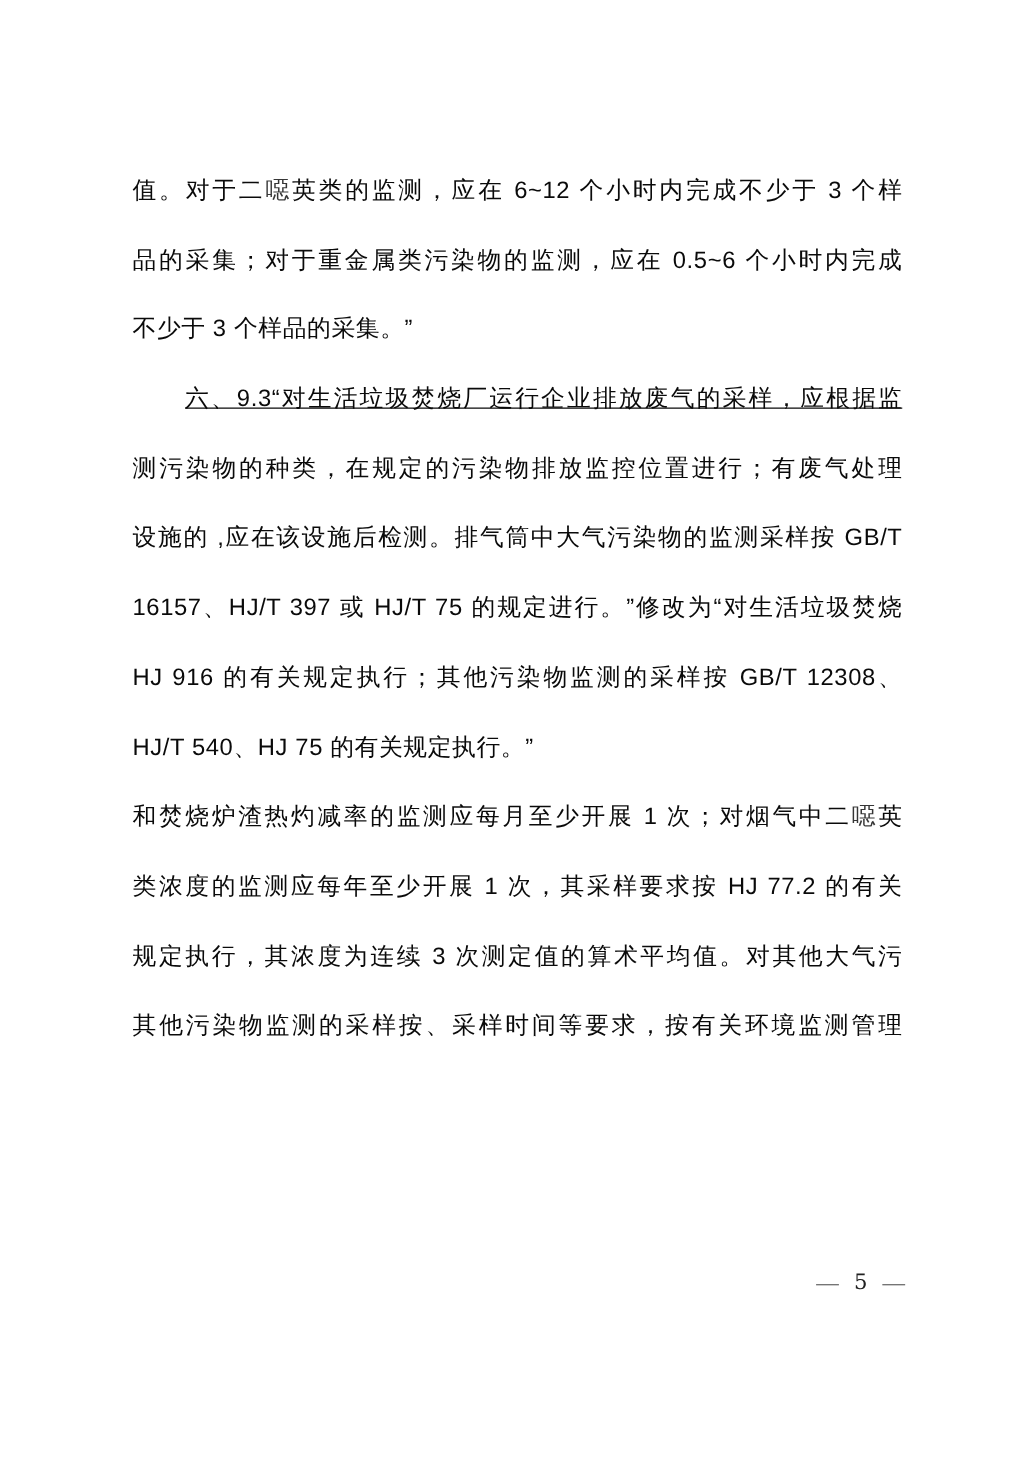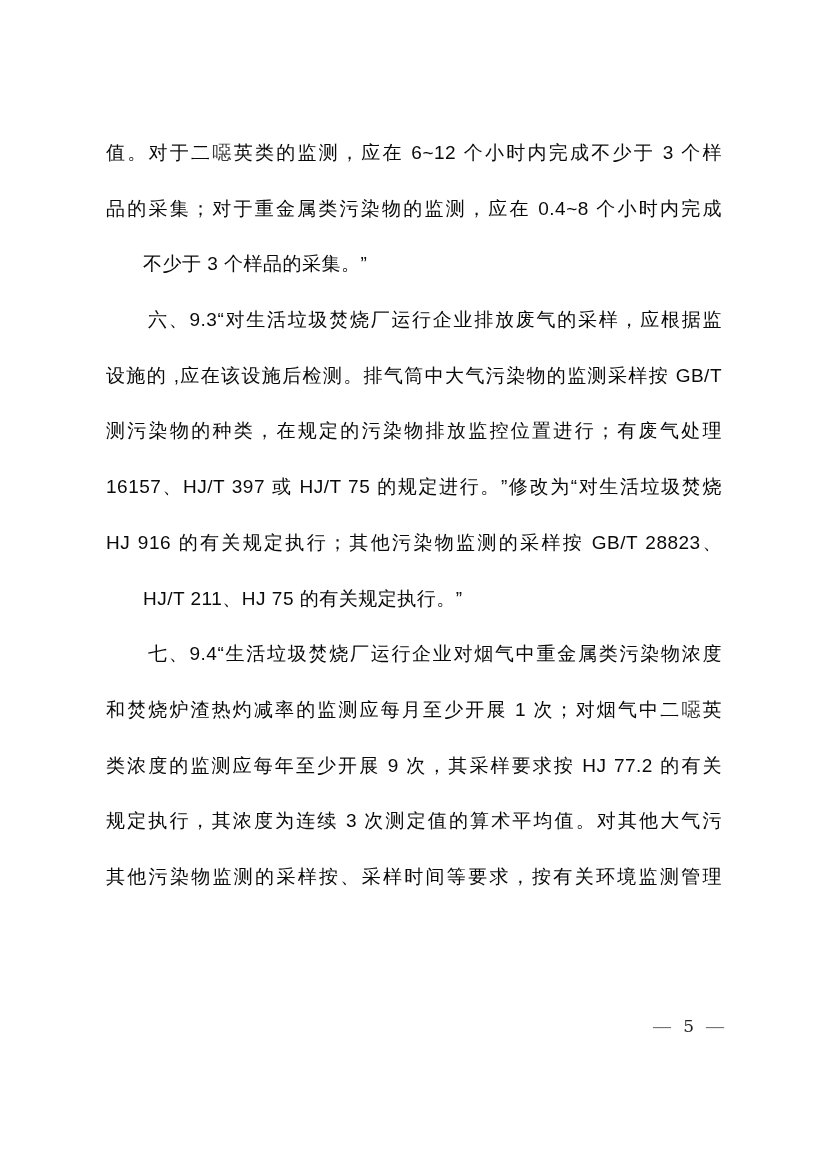--- a/index.html
+++ b/index.html
@@ -33,24 +33,24 @@
     font-size: 19px;
     letter-spacing: 0.5px;
     text-align: justify;
     text-align-last: justify;
     text-justify: inter-character;
     white-space: normal;
     overflow: hidden;
   }
   .line.lastline {
     text-align-last: left;
-    margin-left: 37px;
   }
   .line.indent {
     text-indent: 42px;
+    text-decoration: underline;
   }
   .alt-glyph {
     font-family: "DejaVu Serif", "Liberation Serif", serif;
     opacity: 0.82;
     font-weight: 400;
   }
   .footer {
     position: absolute;
     top: 1016px;
     right: 104px;
@@ -70,35 +70,34 @@
     color: #222222;
   }
 </style>
 </head>
 <body>
 
 <div class="page">
   <div class="textblock">
       <div class="paragraph">
         <div class="line">值。对于二<span class="alt-glyph">噁</span>英类的监测，应在 6~12 个小时内完成不少于 3 个样</div>
-        <div class="line">品的采集；对于重金属类污染物的监测，应在 0.4~8 个小时内完成</div>
+        <div class="line">品的采集；对于重金属类污染物的监测，应在 0.5~6 个小时内完成</div>
         <div class="line lastline">不少于 3 个样品的采集。”</div>
       </div>
       <div class="paragraph">
         <div class="line indent">六、9.3“对生活垃圾焚烧厂运行企业排放废气的采样，应根据监</div>
+        <div class="line">测污染物的种类，在规定的污染物排放监控位置进行；有废气处理</div>
         <div class="line">设施的 ,应在该设施后检测。排气筒中大气污染物的监测采样按 GB/T</div>
-        <div class="line">测污染物的种类，在规定的污染物排放监控位置进行；有废气处理</div>
         <div class="line">16157、HJ/T 397 或 HJ/T 75 的规定进行。”修改为“对生活垃圾焚烧</div>
-        <div class="line">HJ 916 的有关规定执行；其他污染物监测的采样按 GB/T 28823、</div>
-        <div class="line lastline">HJ/T 211、HJ 75 的有关规定执行。”</div>
+        <div class="line">HJ 916 的有关规定执行；其他污染物监测的采样按 GB/T 12308、</div>
+        <div class="line lastline">HJ/T 540、HJ 75 的有关规定执行。”</div>
       </div>
       <div class="paragraph">
-        <div class="line indent">七、9.4“生活垃圾焚烧厂运行企业对烟气中重金属类污染物浓度</div>
         <div class="line">和焚烧炉渣热灼减率的监测应每月至少开展 1 次；对烟气中二<span class="alt-glyph">噁</span>英</div>
-        <div class="line">类浓度的监测应每年至少开展 9 次，其采样要求按 HJ 77.2 的有关</div>
+        <div class="line">类浓度的监测应每年至少开展 1 次，其采样要求按 HJ 77.2 的有关</div>
         <div class="line">规定执行，其浓度为连续 3 次测定值的算术平均值。对其他大气污</div>
         <div class="line">其他污染物监测的采样按、采样时间等要求，按有关环境监测管理</div>
       </div>
     </div>
   <div class="footer">
     <span class="dash">—</span>
     <span class="num">5</span>
     <span class="dash">—</span>
   </div>
 </div>

